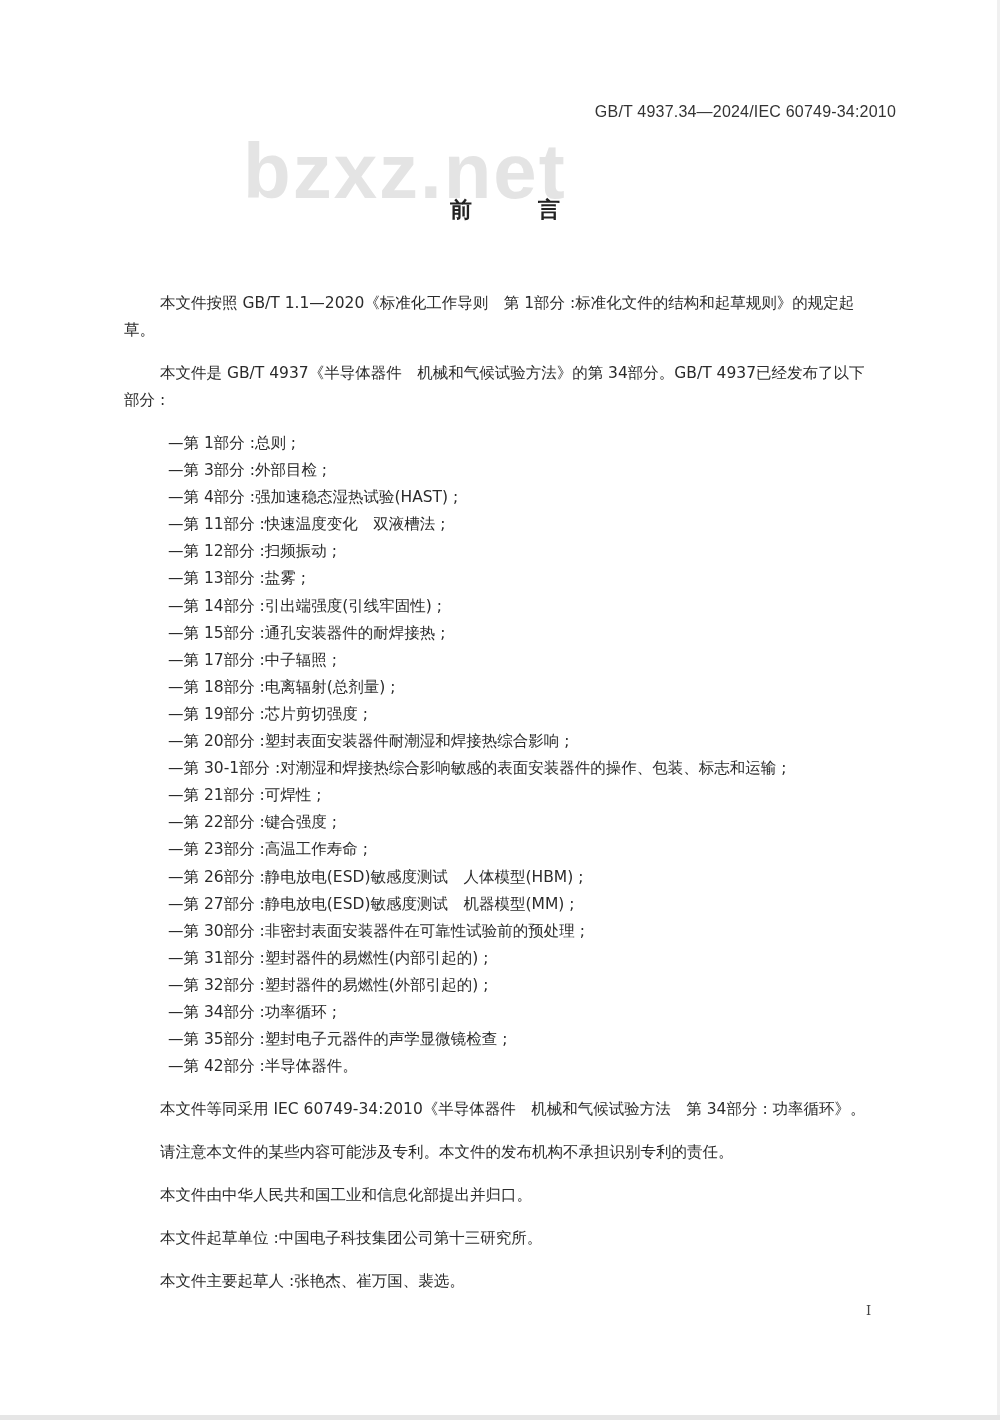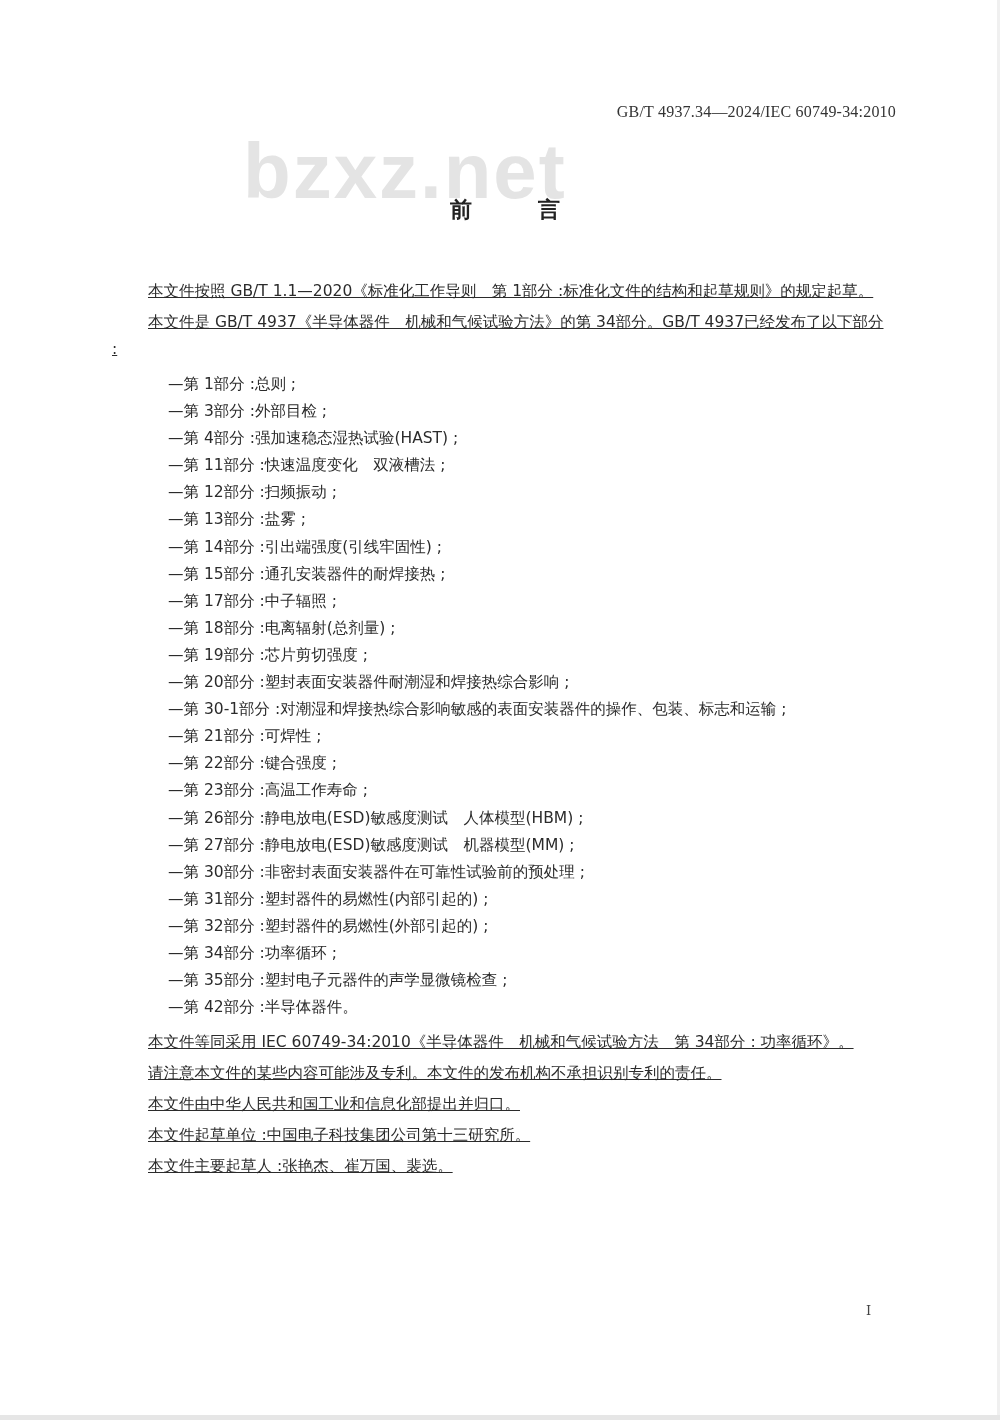--- a/index.html
+++ b/index.html
@@ -2,27 +2,27 @@
 <html><head>
 <meta charset="utf-8">
 <style>
   html, body { margin: 0; padding: 0; background: #ffffff; }
   body { width: 1000px; height: 1420px; position: relative; overflow: hidden;
          font-family: "DejaVu Sans", "Liberation Sans", sans-serif; color: #2a2a2a; }
   .page { position: absolute; left: 0; top: 0; width: 1000px; height: 1415px; background: #fff; }
   .bottom-shadow { position: absolute; left: 0; top: 1415px; width: 1000px; height: 5px; background: #e6e6e6; }
   .right-edge { position: absolute; left: 997px; top: 0; width: 3px; height: 1415px; background: #f0f0f0; }
   .header-code { position: absolute; right: 104px; top: 103px; font-size: 16px; color: #333; letter-spacing: 0.2px;
-                 font-family: Liberation Serif, serif; text-align: center; }
+                 font-family: Liberation Sans, sans-serif; text-align: center; }
   .watermark { position: absolute; left: 203px; top: 132px; font-size: 78px; font-weight: bold; color: #e4e4e4;
                font-family: "Liberation Sans", sans-serif; letter-spacing: 2px; line-height: 1; margin-left: 40px; }
   .title { position: absolute; left: 450px; top: 195px; width: 110px; font-size: 22px; font-weight: bold; color: #222;
            display: flex; justify-content: space-between; }
   .body-text { position: absolute; left: 108px; top: 274px; width: 786px; font-size: 15.5px; line-height: 27px; color: #2b2b2b; }
-  .para { text-indent: 36px; margin: 4px; text-decoration: underline; }
+  .para { text-indent: 36px; margin: 16px; }
   .list { margin: 8px; padding: 0; list-style: none; }
   .list li { padding-left: 52px; height: 27.1px; white-space: nowrap; }
   .page-num { position: absolute; left: 866px; top: 1303px; font-size: 13px; font-family: "DejaVu Serif", serif; color: #444; }
 </style>
 </head>
 <body>
 
 <div class="page">
   <div class="header-code">GB/T 4937.34—2024/IEC 60749-34:2010</div>
   <div class="watermark">bzxz.net</div>

